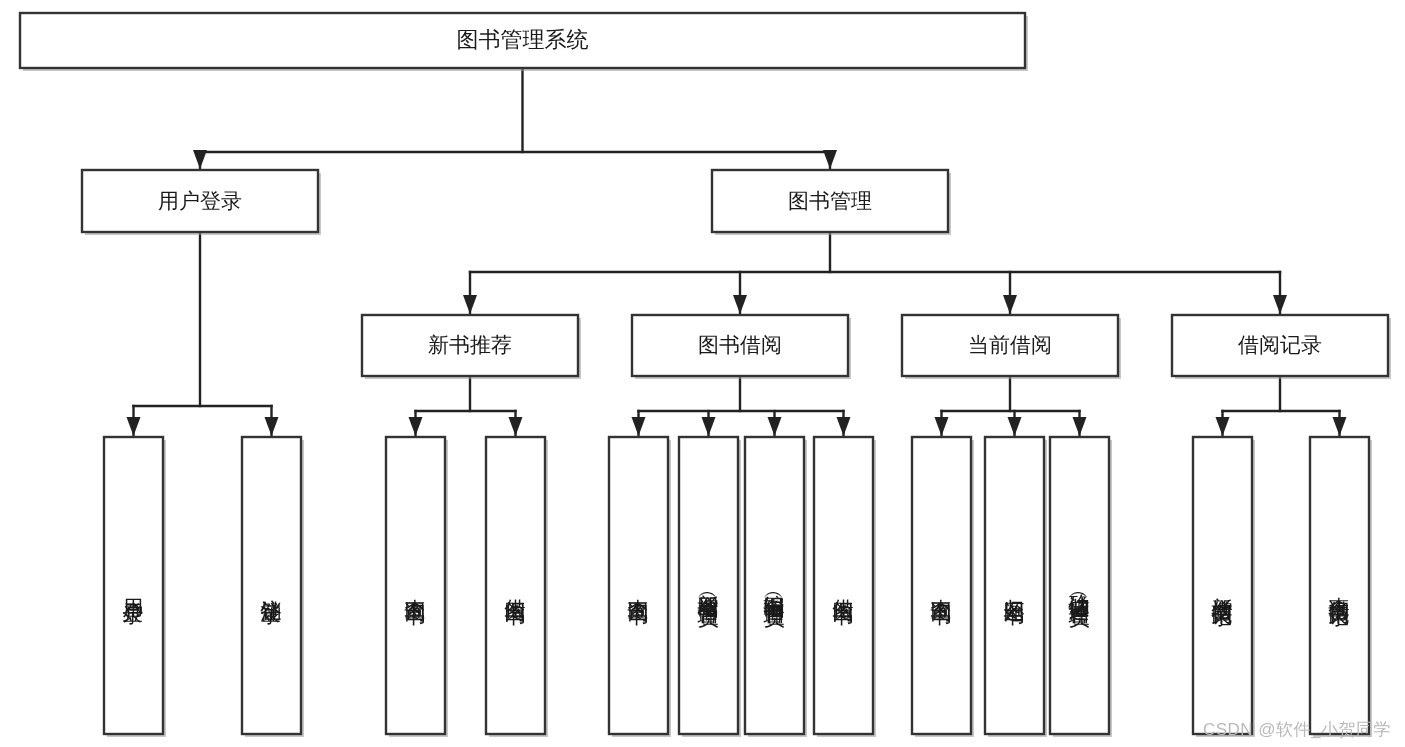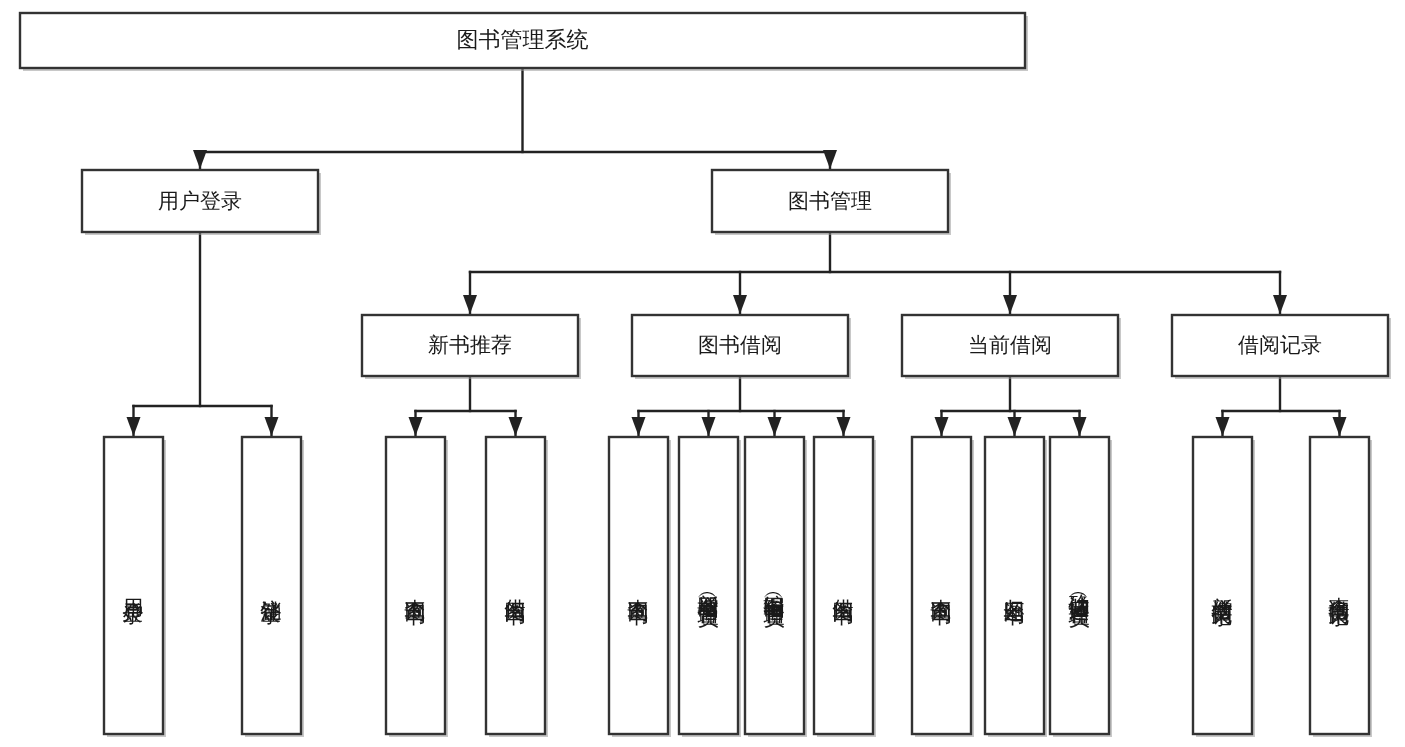--- a/index.html
+++ b/index.html
@@ -208,13 +208,14 @@
       <div class="leaf-label" style="left: 679px; top: 437px; width: 59px; height: 297px; display: flex; align-items: center; justify-content: center;">新增图书（管理员）</div>
       <div class="leaf-label" style="left: 745px; top: 437px; width: 59px; height: 297px; display: flex; align-items: center; justify-content: center;">编辑图书（管理员）</div>
       <div class="leaf-label" style="left: 814px; top: 437px; width: 59px; height: 297px; display: flex; align-items: center; justify-content: center;">借阅图书</div>
       <div class="leaf-label" style="left: 912px; top: 437px; width: 59px; height: 297px; display: flex; align-items: center; justify-content: center;">查询图书</div>
       <div class="leaf-label" style="left: 985px; top: 437px; width: 59px; height: 297px; display: flex; align-items: center; justify-content: center;">归还图书</div>
       <div class="leaf-label" style="left: 1050px; top: 437px; width: 59px; height: 297px; display: flex; align-items: center; justify-content: center;">确认归还（管理员）</div>
       <div class="leaf-label" style="left: 1193px; top: 437px; width: 59px; height: 297px; display: flex; align-items: center; justify-content: center;">新增借阅记录</div>
       <div class="leaf-label" style="left: 1310px; top: 437px; width: 59px; height: 297px; display: flex; align-items: center; justify-content: center;">查询借阅记录</div>
     </div>
 
+  <div class="watermark">CSDN @软件_小贺同学</div>
 </div>
 
 </body></html>

